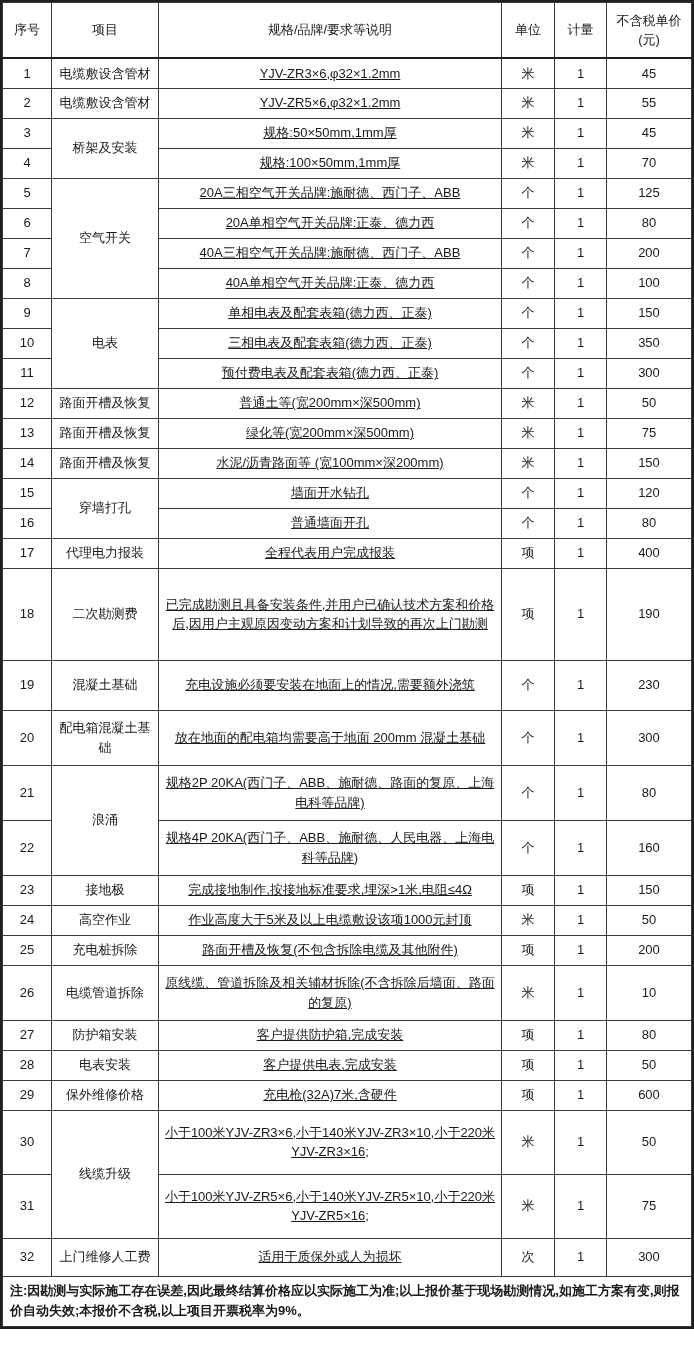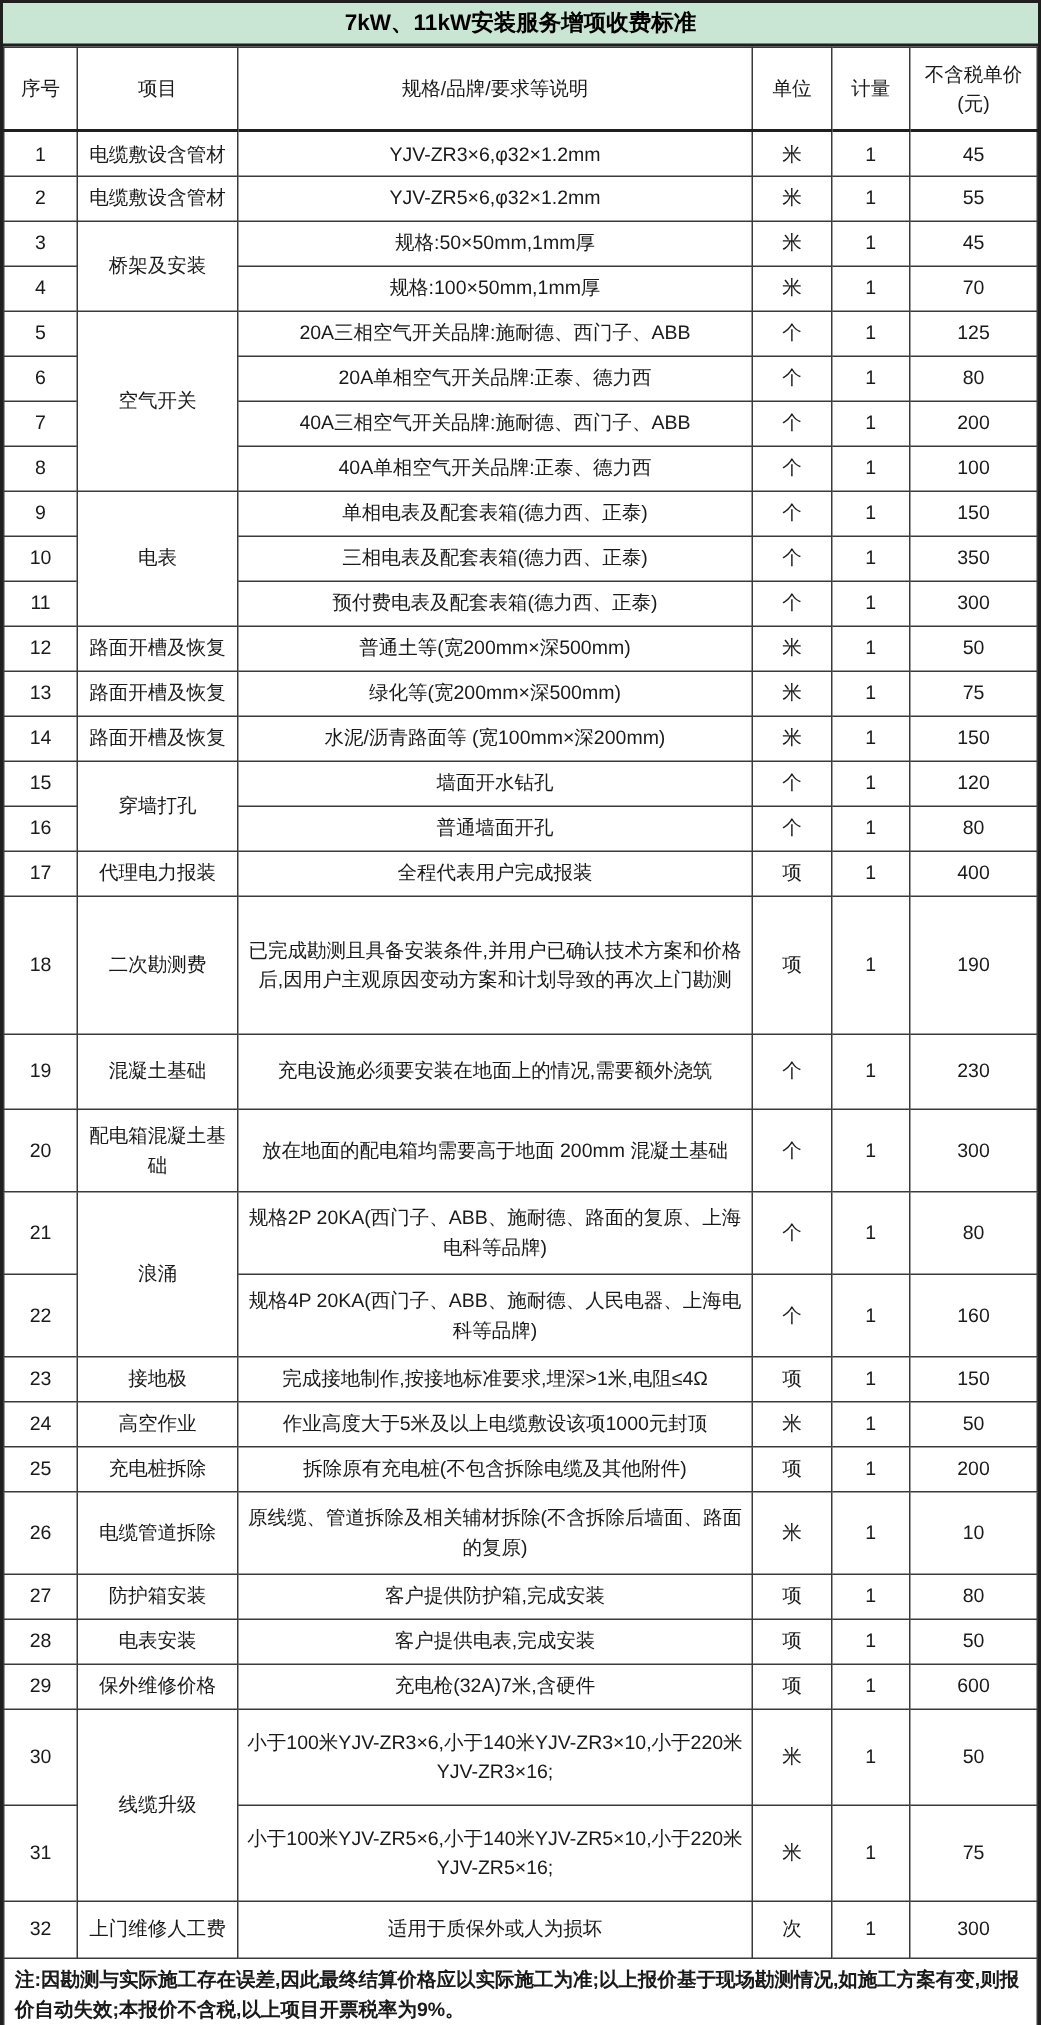--- a/index.html
+++ b/index.html
@@ -40,35 +40,34 @@
     line-height: 1.5;
     word-break: break-word;
     overflow: hidden;
   }
   table.fee-table thead th {
     height: 50px;
     font-weight: normal;
     border-bottom: 2px solid #1f1f1f;
     white-space: pre-line;
   }
-  td.c-spec { padding: 2px 8px; }
+  td.c-spec { padding: 2px 8px; text-decoration: underline; }
   tfoot td.footnote {
     text-align: left;
     font-weight: bold;
     font-size: 13px;
     padding: 4px 7px;
     line-height: 1.6;
     border-top: 1px solid #3a3a3a;
   }
 </style>
 </head>
 <body>
 
 <div class="sheet">
-  <div class="title-bar">7kW、11kW安装服务增项收费标准</div>
   <table class="fee-table">
     <colgroup>
       <col style="width:49px">
       <col style="width:107px">
       <col style="width:343px">
       <col style="width:53px">
       <col style="width:52px">
       <col>
     </colgroup>
     <thead>
@@ -263,21 +262,21 @@
           <td class="c-no">24</td>
           <td class="c-item">高空作业</td>
           <td class="c-spec">作业高度大于5米及以上电缆敷设该项1000元封顶</td>
           <td class="c-unit">米</td>
           <td class="c-qty">1</td>
           <td class="c-price">50</td>
         </tr>
         <tr style="height: 30px;">
           <td class="c-no">25</td>
           <td class="c-item">充电桩拆除</td>
-          <td class="c-spec">拆除原有充电桩(不包含拆除电缆及其他附件)</td>
+          <td class="c-spec">路面开槽及恢复(不包含拆除电缆及其他附件)</td>
           <td class="c-unit">项</td>
           <td class="c-qty">1</td>
           <td class="c-price">200</td>
         </tr>
         <tr style="height: 55px;">
           <td class="c-no">26</td>
           <td class="c-item">电缆管道拆除</td>
           <td class="c-spec">原线缆、管道拆除及相关辅材拆除(不含拆除后墙面、路面的复原)</td>
           <td class="c-unit">米</td>
           <td class="c-qty">1</td>

